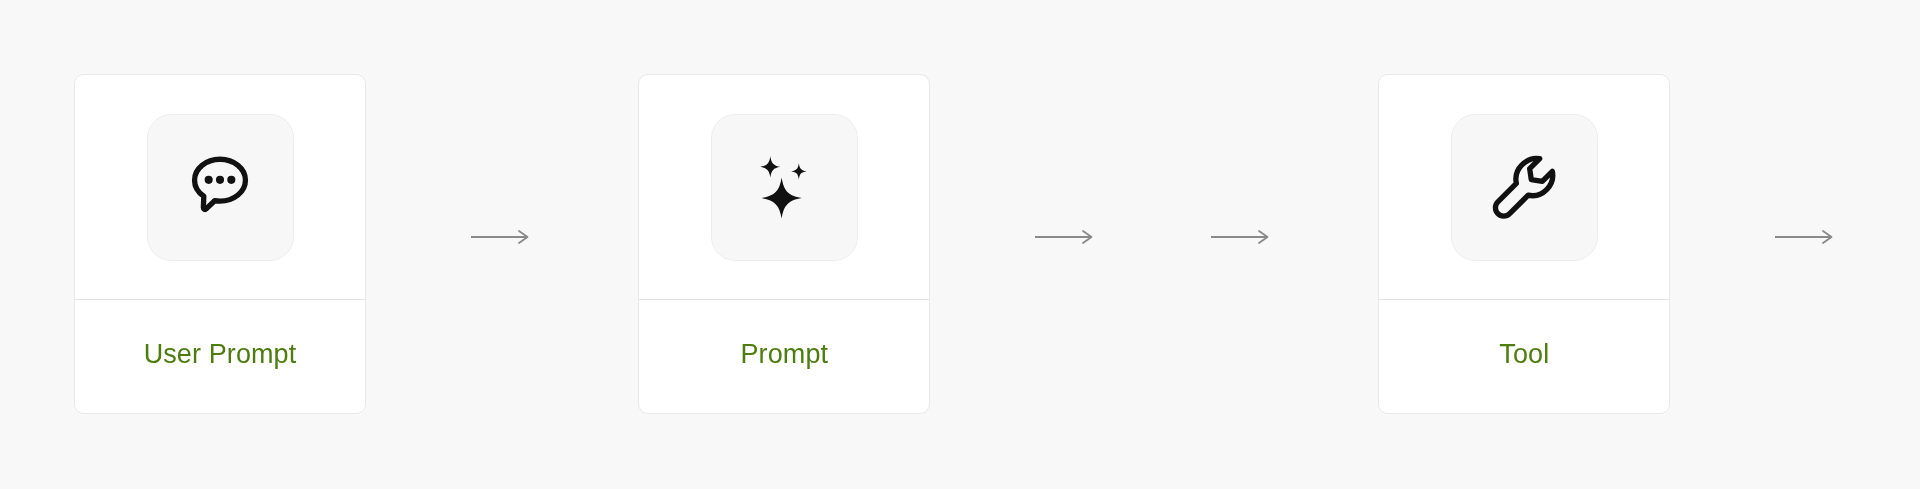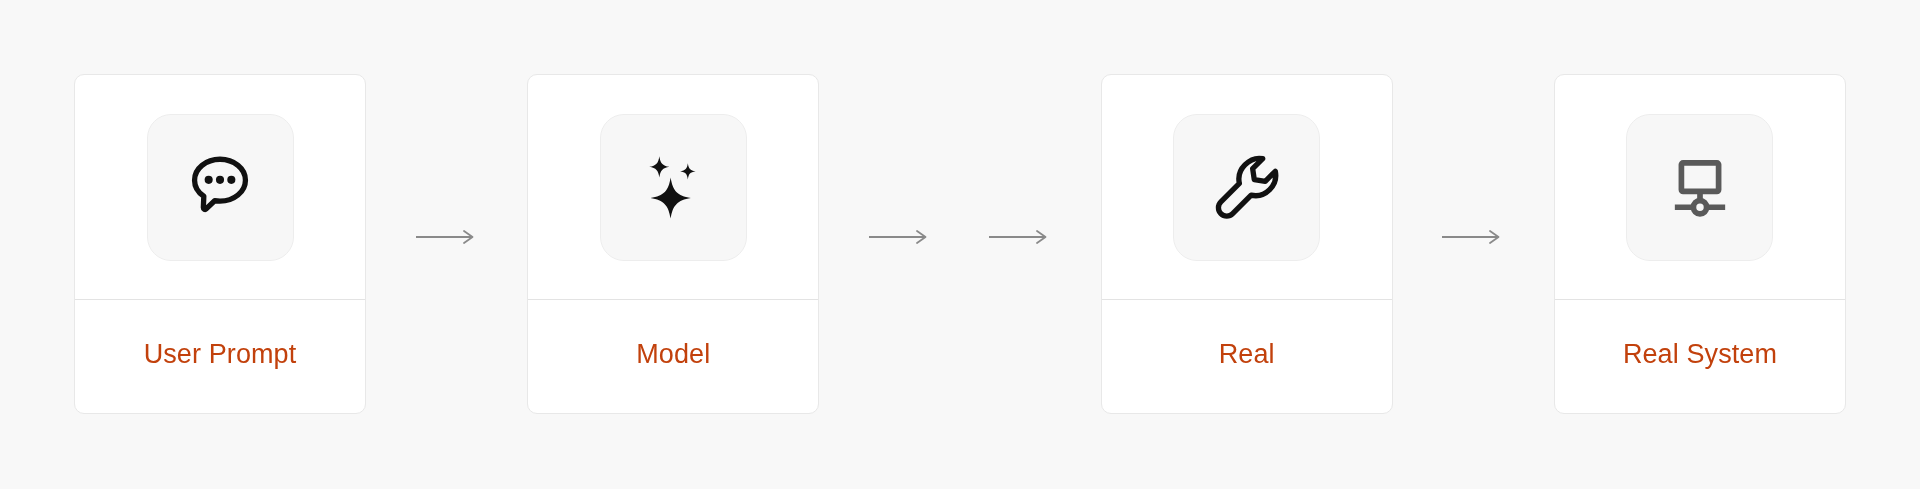--- a/index.html
+++ b/index.html
@@ -77,21 +77,21 @@
     display: flex;
     align-items: center;
     justify-content: center;
     padding-bottom: 4px;
   }
 
   .node-label {
     font-family: "Liberation Sans", sans-serif;
     font-size: 27px;
     line-height: 1;
-    color: #c2410c;
+    color: #4d7c0f;
     letter-spacing: 0.1px;
     white-space: nowrap;
   }
 
   .connector {
     flex: 0 0 79px;
     height: 340px;
     display: flex;
     align-items: center;
     justify-content: center;
@@ -155,21 +155,21 @@
 
               <path d="M44.5 12 C45.2 16.6 46.4 18 51 18.8
                        C46.4 19.6 45.2 21 44.5 25.6
                        C43.8 21 42.6 19.6 38 18.8
                        C42.6 18 43.8 16.6 44.5 12 Z" fill="#111111"></path>
             </svg>
           </span>
         </div>
       </div>
       <div class="node-bottom">
-        <div class="node-label">Model</div>
+        <div class="node-label">Prompt</div>
       </div>
     </div>
 
     <div class="connector">
       <svg width="62" height="16" viewBox="0 0 62 16" xmlns="http://www.w3.org/2000/svg">
         <line x1="0" y1="8" x2="55" y2="8" stroke="#8a8a8a" stroke-width="1.8"></line>
         <polyline points="48,2 56.5,8 48,14" fill="none" stroke="#8a8a8a" stroke-width="1.8" stroke-linecap="round" stroke-linejoin="round"></polyline>
       </svg>
     </div>
 
@@ -191,43 +191,26 @@
                        C47.2 38.7 41.1 40.3 35.6 39.1
                        L19.6 55.1 C16.8 57.9 12.2 57.9 9.4 55.1
                        C6.6 52.3 6.6 47.7 9.4 44.9 L25.4 28.9
                        C24.2 23.4 25.8 17.3 30.2 12.9
                        C34.6 8.5 40.1 6.4 45.6 7.5 Z" stroke="#111111" stroke-width="4.6" stroke-linejoin="round" stroke-linecap="round"></path>
             </svg>
           </span>
         </div>
       </div>
       <div class="node-bottom">
-        <div class="node-label">Real</div>
-      </div>
-    </div>
-
-    <div class="connector">
-      <svg width="62" height="16" viewBox="0 0 62 16" xmlns="http://www.w3.org/2000/svg">
-        <line x1="0" y1="8" x2="55" y2="8" stroke="#8a8a8a" stroke-width="1.8"></line>
-        <polyline points="48,2 56.5,8 48,14" fill="none" stroke="#8a8a8a" stroke-width="1.8" stroke-linecap="round" stroke-linejoin="round"></polyline>
-      </svg>
-    </div>
-
-    <div class="node">
-      <div class="node-top">
-        <div class="icon-tile">
-          <span>
-            <svg width="70" height="70" viewBox="0 0 64 64" fill="none" xmlns="http://www.w3.org/2000/svg">
-              <rect x="15" y="10" width="34" height="26" rx="1.5" stroke="#5a5a5a" stroke-width="5.2" fill="none"></rect>
-              <line x1="32" y1="36" x2="32" y2="45" stroke="#5a5a5a" stroke-width="5.2"></line>
-              <line x1="9" y1="50.5" x2="55" y2="50.5" stroke="#5a5a5a" stroke-width="5.2"></line>
-              <circle cx="32" cy="50.5" r="6" stroke="#5a5a5a" stroke-width="5.2" fill="#f7f7f7"></circle>
-            </svg>
-          </span>
-        </div>
-      </div>
-      <div class="node-bottom">
-        <div class="node-label">Real System</div>
-      </div>
-    </div>
+        <div class="node-label">Tool</div>
+      </div>
+    </div>
+
+    <div class="connector">
+      <svg width="62" height="16" viewBox="0 0 62 16" xmlns="http://www.w3.org/2000/svg">
+        <line x1="0" y1="8" x2="55" y2="8" stroke="#8a8a8a" stroke-width="1.8"></line>
+        <polyline points="48,2 56.5,8 48,14" fill="none" stroke="#8a8a8a" stroke-width="1.8" stroke-linecap="round" stroke-linejoin="round"></polyline>
+      </svg>
+    </div>
+
 
   </div>
 </div>
 
 </body></html>

